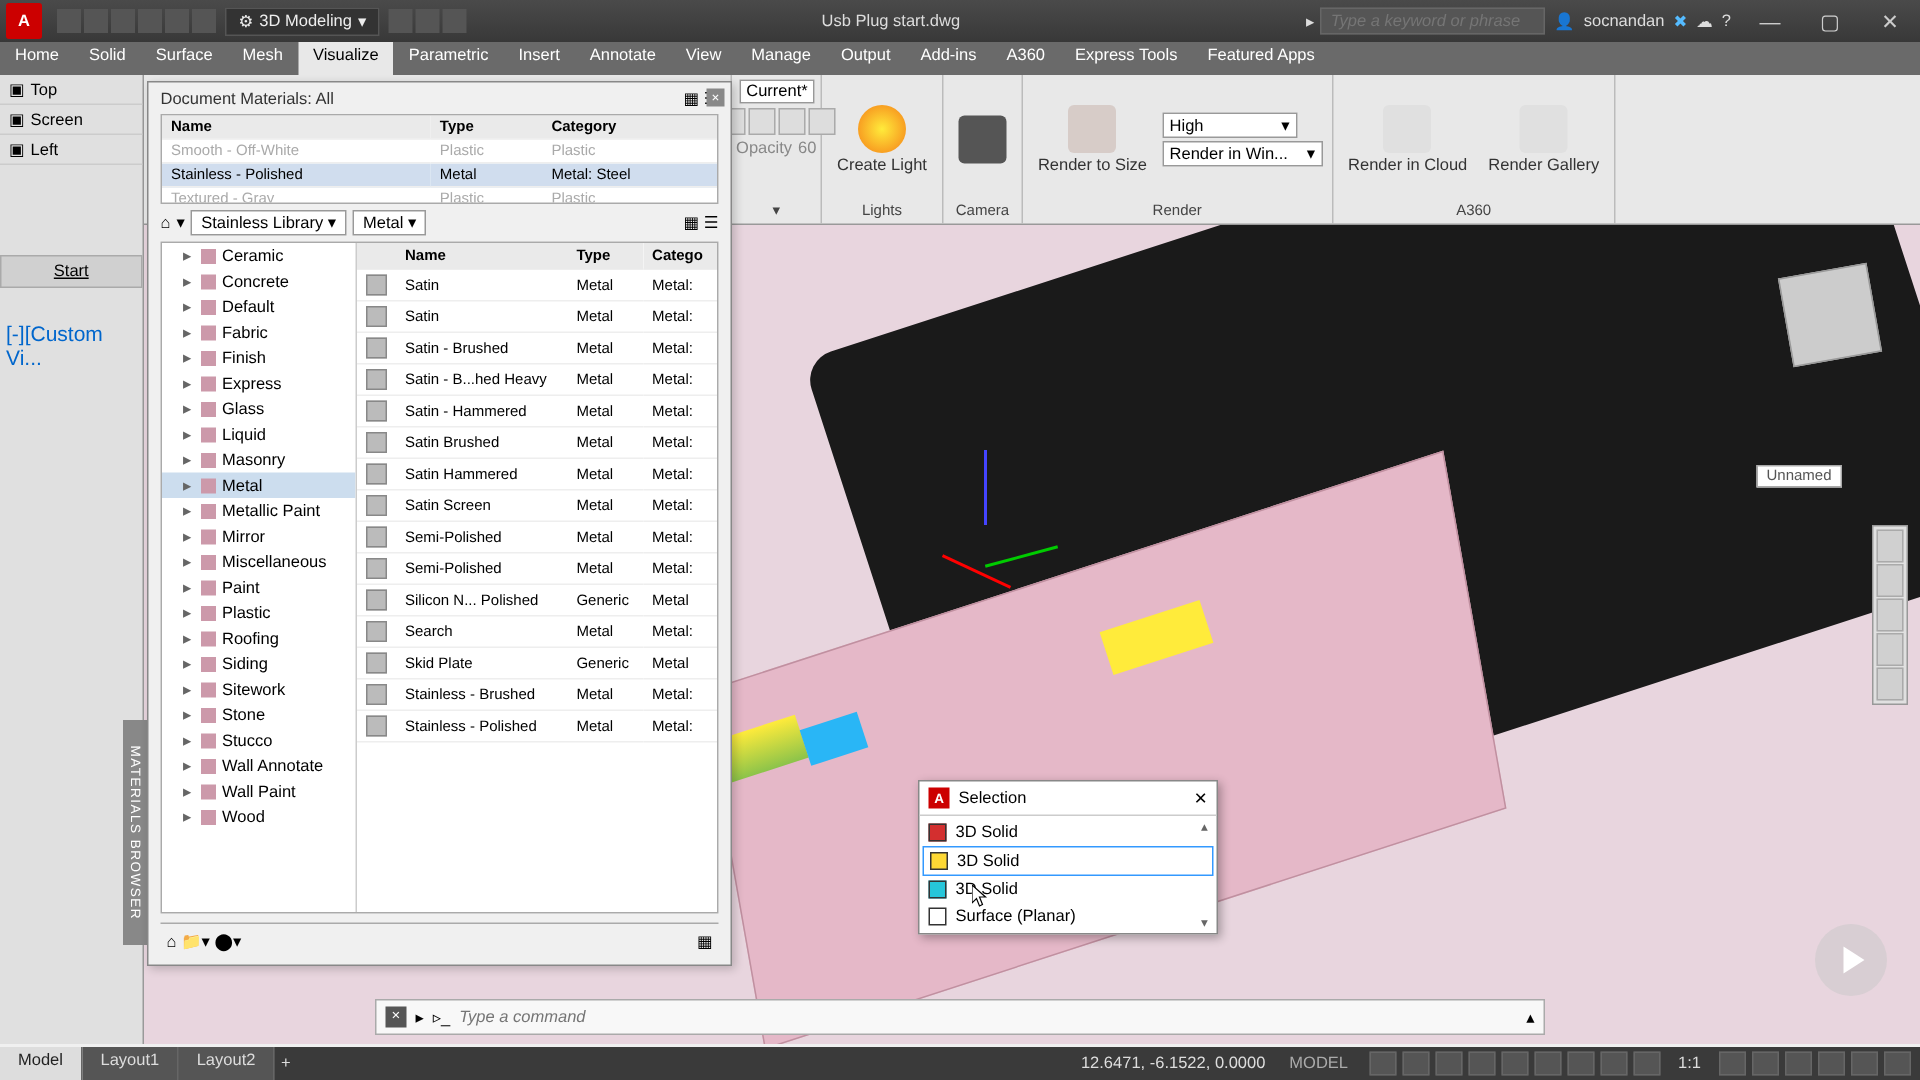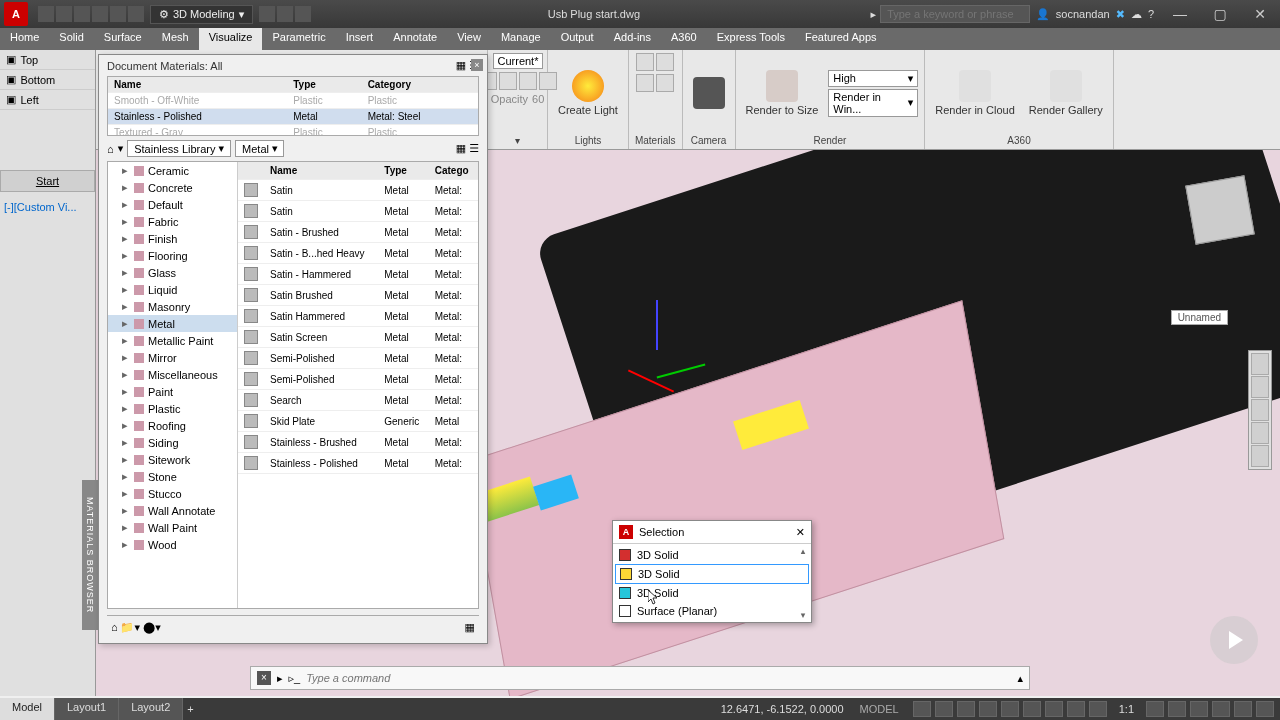--- a/index.html
+++ b/index.html
@@ -3,21 +3,21 @@
 <meta charset="utf-8">
 <style>
 * { margin:0; padding:0; box-sizing:border-box; font-family:"Segoe UI",Tahoma,sans-serif; font-size:11px; }
 body { width:1280px; height:720px; background:#f0f0f0; overflow:hidden; position:relative; }
 .titlebar { height:28px; background:linear-gradient(#4a4a4a,#383838); display:flex; align-items:center; color:#ddd; }
 .titlebar .app-icon { width:24px; height:24px; margin:0 4px; background:#c00; display:flex; align-items:center; justify-content:center; color:#fff; font-weight:bold; border-radius:2px;}
 .qat { display:flex; gap:2px; padding:0 6px; align-items:center;}
 .qat .qbtn { width:16px; height:16px; background:#555; border:none; }
 .workspace-drop { background:#333; color:#eee; padding:2px 8px; border:1px solid #555; display:flex; align-items:center; gap:4px;}
 .titlebar .center { flex:1; text-align:center; }
-.titlebar .search-box { background:#555; border:1px solid #666; color:#aaa; padding:4px 6px; width:150px; height:18px;}
+.titlebar .search-box { background:#555; border:1px solid #666; color:#aaa; font-style:italic; padding:4px 6px; width:150px; height:18px;}
 .titlebar .right-icons { display:flex; gap:6px; align-items:center; padding:0 6px;}
 .titlebar .win-btns { display:flex; }
 .titlebar .win-btn { width:40px; height:26px; display:flex; align-items:center; justify-content:center; color:#ccc; font-size:14px;}
 .menubar { height:22px; background:#6a6a6a; display:flex; color:#fff; }
 .menubar .tab { padding:3px 10px; cursor:default; }
 .menubar .tab.active { background:#e8e8e8; color:#000; }
 .ribbon { height:100px; background:#e8e8e8; border-bottom:1px solid #999; display:flex; position:relative;}
 .ribbon .panel { border-right:1px solid #bbb; padding:3px 6px; display:flex; flex-direction:column; justify-content:space-between;}
 .ribbon .panel-label { text-align:center; color:#444; font-size:10px; padding-top:2px;}
 .ribbon .panel-body { flex:1; display:flex; align-items:center; gap:6px;}
@@ -180,52 +180,39 @@
   <div class="panel">
     <div class="panel-body">
       <div class="big-btn">
           <div class="ico" style="background:radial-gradient(#ffeb3b,#f57f17)"></div>
           <span>Create Light</span>
         </div>
     </div>
     <div class="panel-label">Lights</div>
   </div>
   <div class="panel">
-    <div class="panel-body" style="flex-direction:column;gap:3px">
-      <div class="small-icons-row">
-          <div></div>
-          <div></div>
-        </div>
-      <div class="small-icons-row">
-          <div></div>
-          <div></div>
-        </div>
-    </div>
-    <div class="panel-label">Materials</div>
-  </div>
-  <div class="panel">
     <div class="panel-body">
         <div class="big-btn">
           <div class="ico" style="background:#555;border-radius:4px"></div>
         </div>
       </div>
     <div class="panel-label">Camera</div>
   </div>
   <div class="panel">
     <div class="panel-body">
       <div class="big-btn">
           <div class="ico" style="background:#d7ccc8;border-radius:4px"></div>
           <span>Render to Size</span>
         </div>
       <div style="display:flex;flex-direction:column;gap:2px">
         <div class="dropdown" style="width:90px">
             <span>High</span>
             <span>▾</span>
           </div>
-        <div class="dropdown" style="width:90px">
+        <div class="dropdown" style="width:107px">
             <span>Render in Win...</span>
             <span>▾</span>
           </div>
       </div>
     </div>
     <div class="panel-label">Render</div>
   </div>
   <div class="panel">
     <div class="panel-body">
       <div class="big-btn">
@@ -241,28 +228,28 @@
   </div>
 </div>
 
 <div class="sidebar-left" style="top:50px">
   <div class="vp">
       <span>▣</span>
       <span>Top</span>
     </div>
   <div class="vp">
       <span>▣</span>
-      <span>Bottom</span>
+      <span>Screen</span>
     </div>
   <div class="vp">
       <span>▣</span>
       <span>Left</span>
     </div>
   <div class="start-btn">Start</div>
-  <div style="margin-top:6px;padding:3px 4px;color:#06c;font-size:11px">[-][Custom Vi...</div>
+  <div style="margin-top:19px;padding:3px 4px;color:#06c;font-size:14px">[-][Custom Vi...</div>
 </div>
 
 <div class="viewport">
   <div class="model-shape dark-body"></div>
   <div class="model-shape pink-plate"></div>
   <div class="model-shape yellow1"></div>
   <div class="model-shape yellow2"></div>
   <div class="model-shape bluecube"></div>
   <div class="gizmo">
     <div class="axis-z"></div>
@@ -365,21 +352,21 @@
           <span>Fabric</span>
         </div>
         <div class="node">
           <span class="arrow">▸</span>
           <span style="width:10px;height:10px;background:#c9a;display:inline-block"></span>
           <span>Finish</span>
         </div>
         <div class="node">
           <span class="arrow">▸</span>
           <span style="width:10px;height:10px;background:#c9a;display:inline-block"></span>
-          <span>Flooring</span>
+          <span>Express</span>
         </div>
         <div class="node">
           <span class="arrow">▸</span>
           <span style="width:10px;height:10px;background:#c9a;display:inline-block"></span>
           <span>Glass</span>
         </div>
         <div class="node">
           <span class="arrow">▸</span>
           <span style="width:10px;height:10px;background:#c9a;display:inline-block"></span>
           <span>Liquid</span>
@@ -543,20 +530,28 @@
               <td>Metal</td>
               <td>Metal:</td>
             </tr>
             <tr>
               <td class="sw">
                 <div></div>
               </td>
               <td>Semi-Polished</td>
               <td>Metal</td>
               <td>Metal:</td>
+            </tr>
+            <tr>
+              <td class="sw">
+                <div></div>
+              </td>
+              <td>Silicon N... Polished</td>
+              <td>Generic</td>
+              <td>Metal</td>
             </tr>
             <tr>
               <td class="sw">
                 <div></div>
               </td>
               <td>Search</td>
               <td>Metal</td>
               <td>Metal:</td>
             </tr>
             <tr>

